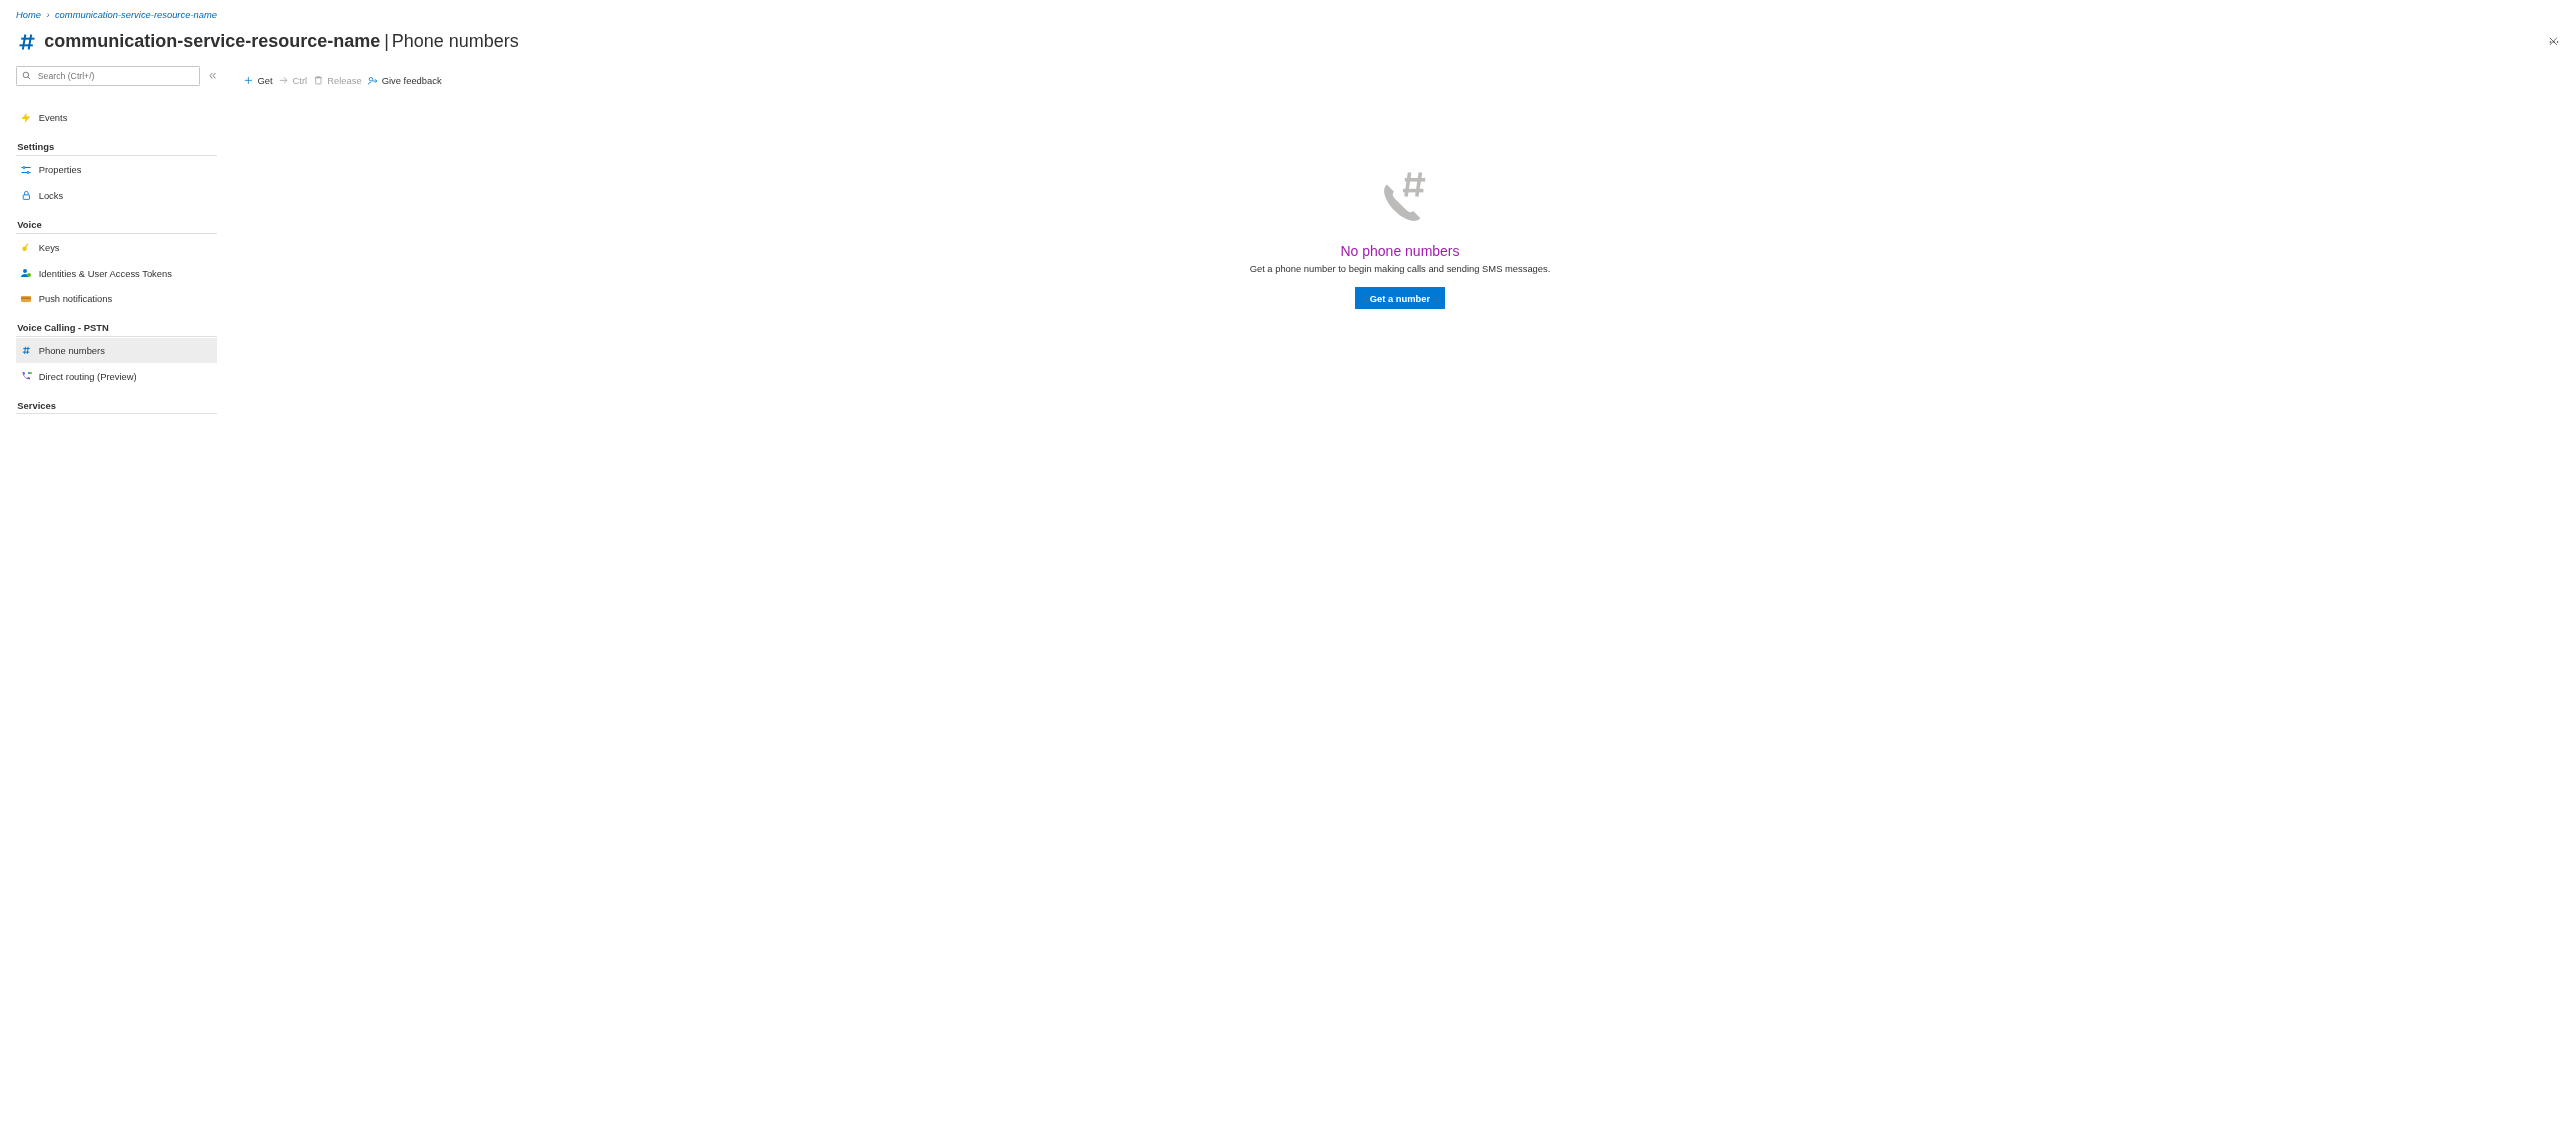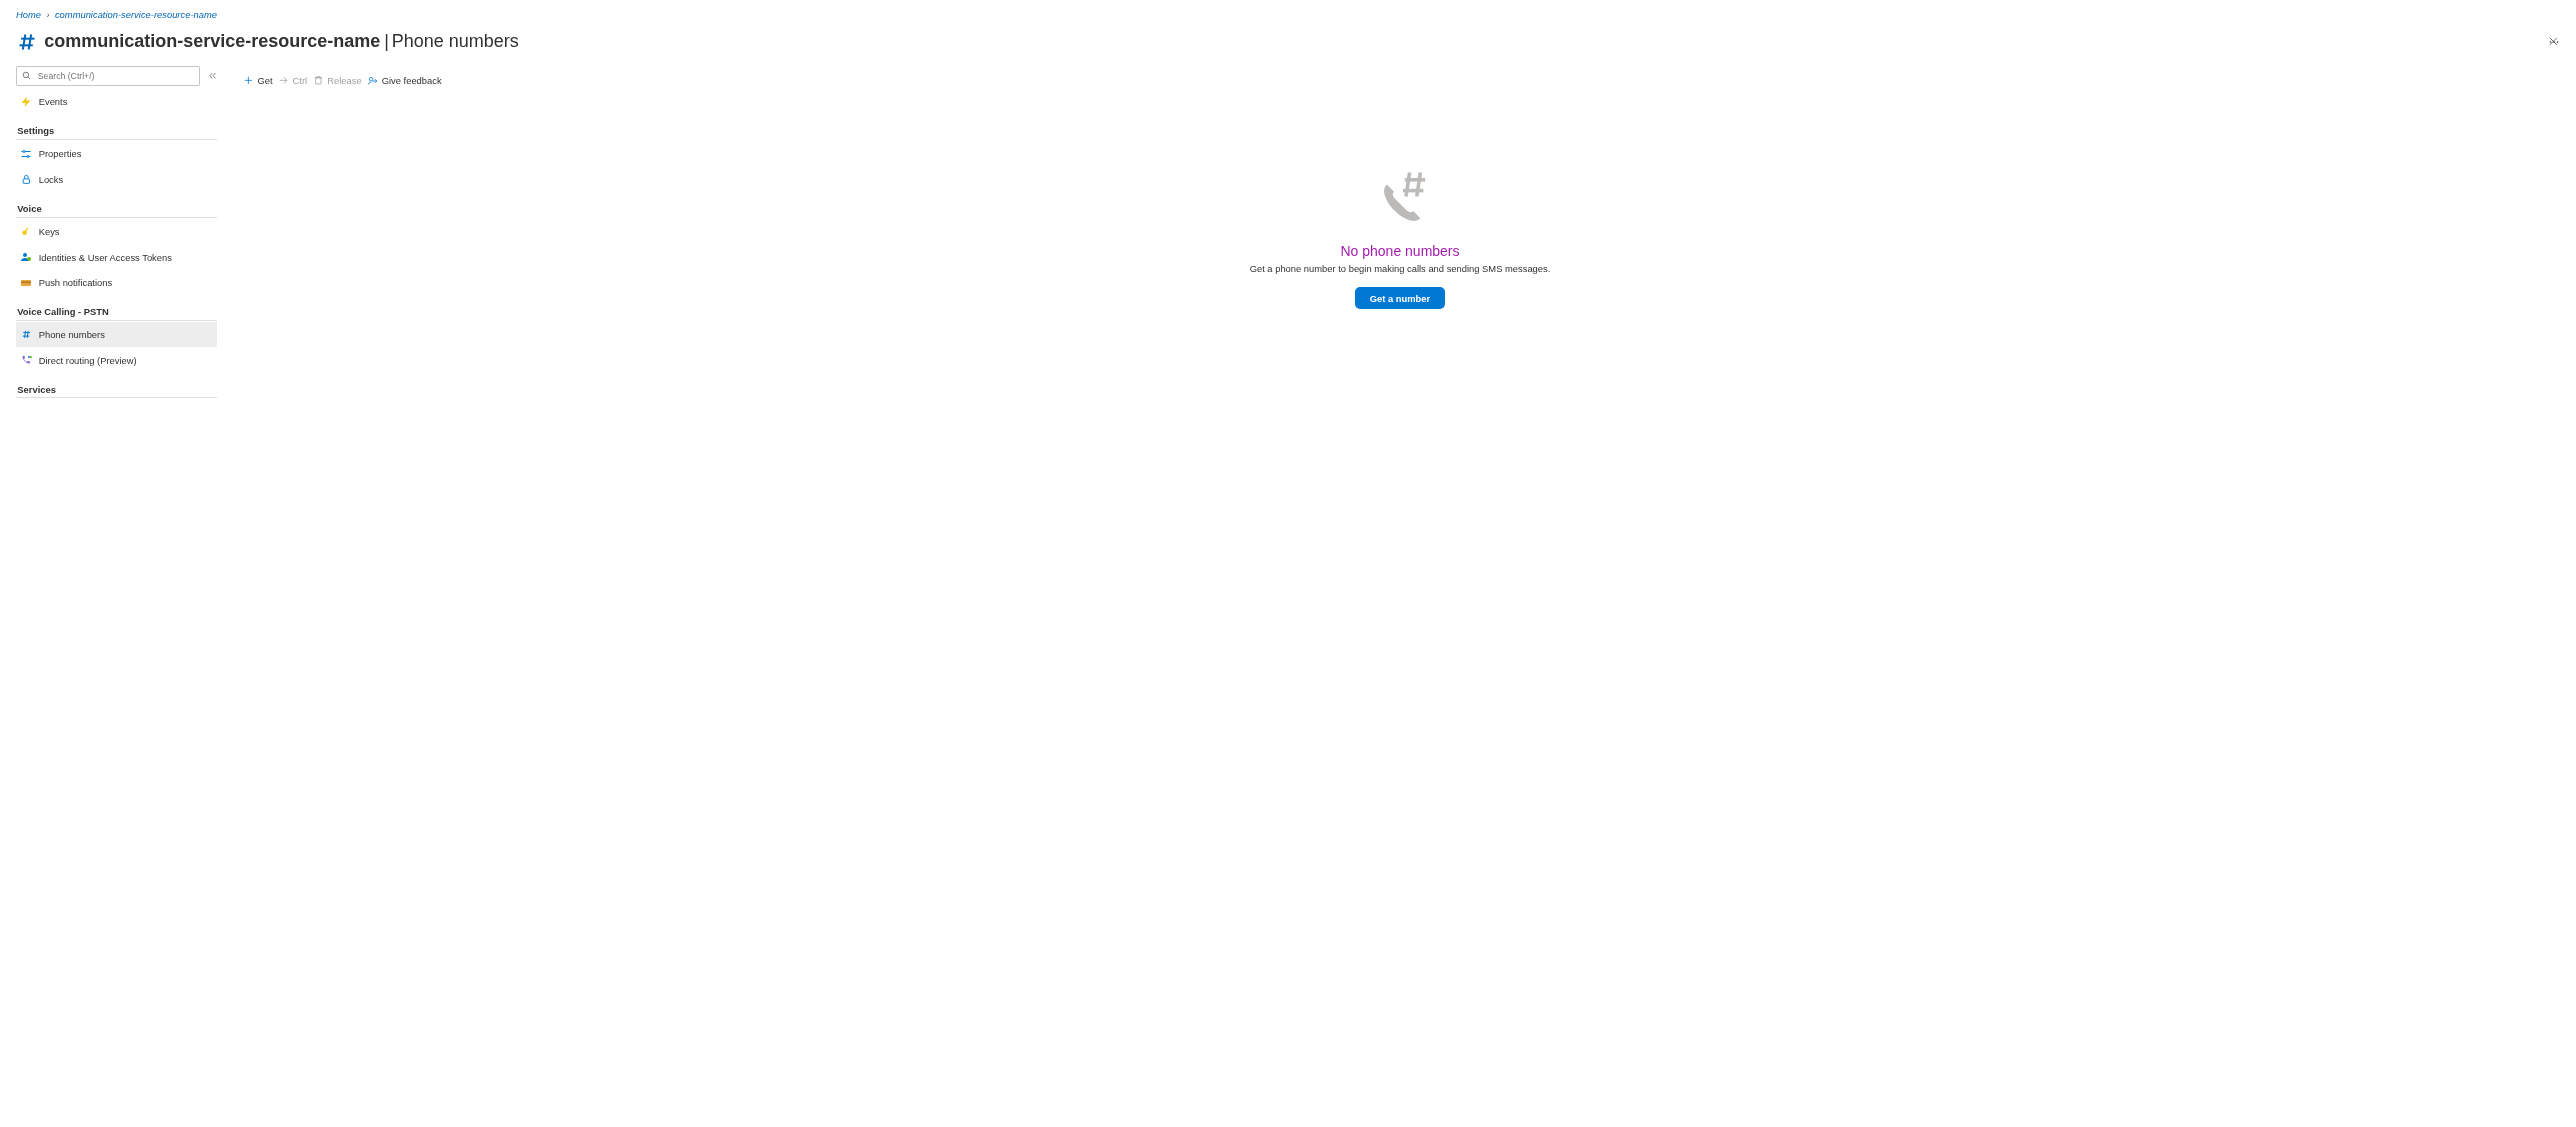--- a/index.html
+++ b/index.html
@@ -32,21 +32,21 @@
   .hdr-title .page{font-weight:400;}
   .hdr-sub{font-size:8.7px;color:var(--muted);margin-top:1.3px;}
   .hdr-more{margin-left:13.4px;cursor:pointer;color:var(--text);padding-top:5.4px;}
   .hdr-close{position:absolute;top:8px;right:13.4px;cursor:pointer;color:var(--text);padding:4px;}
 
   
   .body{display:flex;align-items:flex-start;padding:0 16px;}
 
   
   .side{flex:0 0 201px;}
-  .side-top{display:flex;align-items:center;gap:8px;margin-bottom:3px;}
+  .side-top{display:flex;align-items:center;gap:8px;margin-bottom:19px;}
   .search{flex:1 1 auto;display:flex;align-items:center;border:0.7px solid var(--border);
     border-radius:1.3px;height:20px;padding:0 5.4px;gap:4px;}
   .search input{border:0;outline:0;flex:1;font-size:8.7px;background:transparent;}
   .collapse{cursor:pointer;color:var(--muted);}
   .nav-item{display:flex;align-items:center;gap:6.7px;height:25.5px;padding:0 4px;cursor:pointer;font-size:9.4px;}
   .nav-item.selected{background:var(--sel);}
   .nav-icon{width:12px;height:12px;flex:0 0 auto;display:flex;align-items:center;justify-content:center;}
   .grp-title{font-size:9.4px;font-weight:700;margin:10.7px 0 2.7px 1.3px;}
   .grp-hr{border:0;border-top:0.7px solid #e1dfdd;margin:1.3px 0 1.3px;}
 
@@ -56,21 +56,21 @@
   .tbtn{display:flex;align-items:center;gap:4px;cursor:pointer;padding:2.7px 2.7px;font-size:9.4px;}
   .tbtn.disabled{color:var(--disabled);cursor:default;}
   .tbtn .ico{width:10.7px;height:10.7px;display:flex;align-items:center;justify-content:center;}
 
   
   .empty{display:flex;flex-direction:column;align-items:center;margin-top:74px;}
   .empty-ill{width:60px;height:60px;color:#b9b8b6;position:relative;}
   .empty-title{font-size:14px;margin-top:13.4px;color:#a21caf;}
   .empty-sub{font-size:9.4px;color:var(--text);margin-top:4px;}
   .btn-primary{margin-top:13.4px;background:#0078d4;color:#fff;border:0;height:21.5px;
-    padding:0 14.8px;font-size:9.4px;font-weight:600;cursor:pointer;border-radius:5px;}
+    padding:0 14.8px;font-size:9.4px;font-weight:600;cursor:pointer;border-radius:0;}
 </style>
 </head>
 <body>
 
 <nav class="crumbs">
   <a href="#">Home</a>
   <span class="crumb-sep">›</span>
   <a href="#">communication-service-resource-name</a>
 </nav>
 

